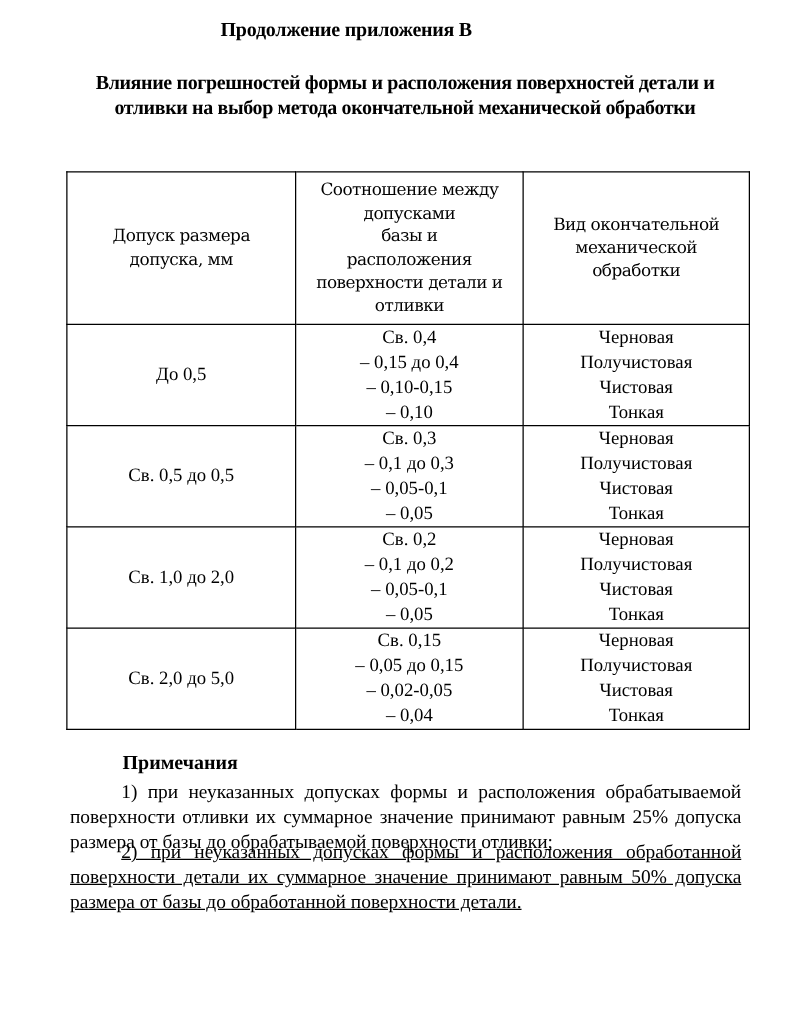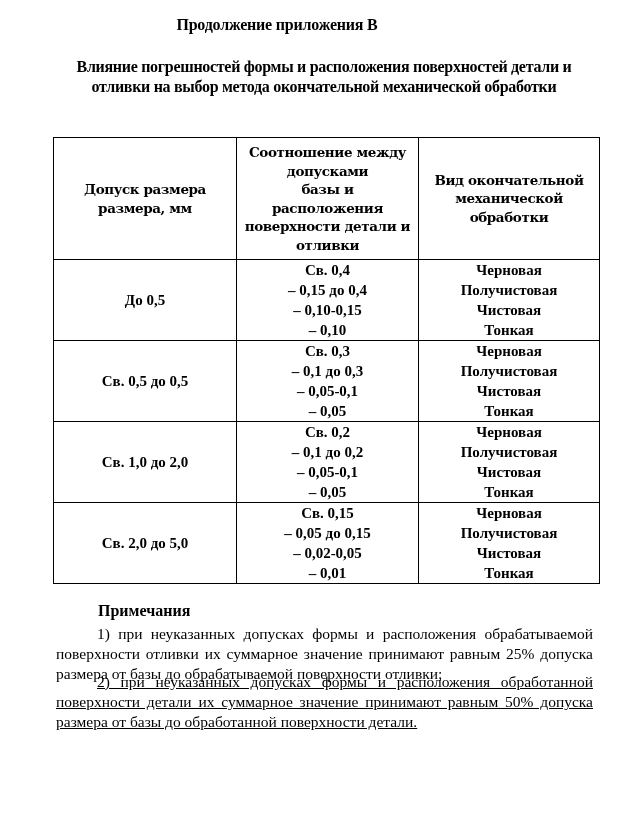--- a/index.html
+++ b/index.html
@@ -45,21 +45,21 @@
       border-collapse: collapse;
       table-layout: fixed;
       font-size: 15px;
       line-height: 20px;
     }
     table.data-table td, table.data-table th {
       border: 1.6px solid #000;
       text-align: center;
       vertical-align: middle;
       padding: 0 4px;
-      font-weight: bold;
+      font-weight: normal;
     }
     col.c1 { width: 183px; }
     col.c2 { width: 182px; }
     col.c3 { width: 181px; }
     tr.header-row { height: 122px; }
     tr.header-row th {
       font-family: "DejaVu Serif", "Liberation Serif", serif;
       font-size: 13.5px;
       line-height: 18.5px;
       letter-spacing: -0.4px;
@@ -96,21 +96,21 @@
 <table class="data-table">
   <colgroup>
       <col class="c1">
       <col class="c2">
       <col class="c3">
     </colgroup>
   <thead>
     <tr class="header-row">
       <th>
         <span class="cell-line">Допуск размера</span>
-        <span class="cell-line">размера, мм</span>
+        <span class="cell-line">допуска, мм</span>
       </th>
       <th>
         <span class="cell-line">Соотношение между</span>
         <span class="cell-line">допусками</span>
         <span class="cell-line">базы и</span>
         <span class="cell-line">расположения</span>
         <span class="cell-line">поверхности детали и</span>
         <span class="cell-line">отливки</span>
       </th>
       <th>
@@ -165,21 +165,21 @@
         <span class="cell-line">Чистовая</span>
         <span class="cell-line">Тонкая</span>
       </td>
     </tr>
     <tr class="body-row">
       <td>Св. 2,0 до 5,0</td>
       <td>
         <span class="cell-line">Св. 0,15</span>
         <span class="cell-line">– 0,05 до 0,15</span>
         <span class="cell-line">– 0,02-0,05</span>
-        <span class="cell-line">– 0,01</span>
+        <span class="cell-line">– 0,04</span>
       </td>
       <td>
         <span class="cell-line">Черновая</span>
         <span class="cell-line">Получистовая</span>
         <span class="cell-line">Чистовая</span>
         <span class="cell-line">Тонкая</span>
       </td>
     </tr>
   </tbody>
 </table>

